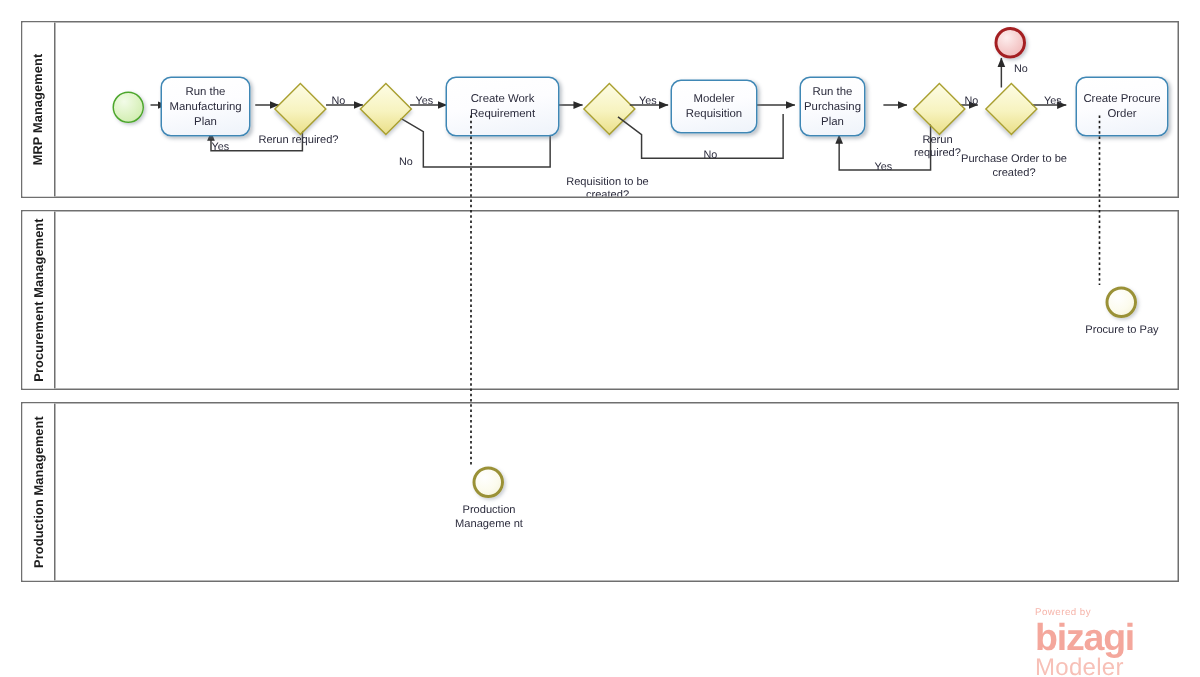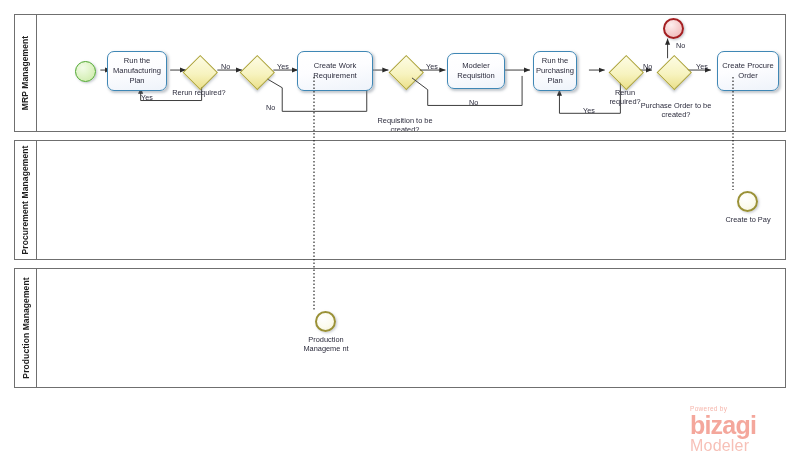--- a/index.html
+++ b/index.html
@@ -289,21 +289,21 @@
     </div>
   </div>
 
   <div class="pool" style="left:14px; top:140px; width:772px; height:120px;">
     <div class="pool-header">
       <span class="pool-header-label">Procurement Management</span>
     </div>
     <div class="pool-body">
 
       <div class="event link" style="left:700px; top:50px;"></div>
-      <div class="event-label" style="left:684px; top:74px; width:54px;">Create to Pay</div>
+      <div class="event-label" style="left:684px; top:74px; width:54px;">Procure to Pay</div>
     </div>
   </div>
 
   <div class="pool" style="left:14px; top:268px; width:772px; height:120px;">
     <div class="pool-header">
       <span class="pool-header-label">Production Management</span>
     </div>
     <div class="pool-body">
 
       <div class="event link" style="left:278px; top:42px;"></div>

